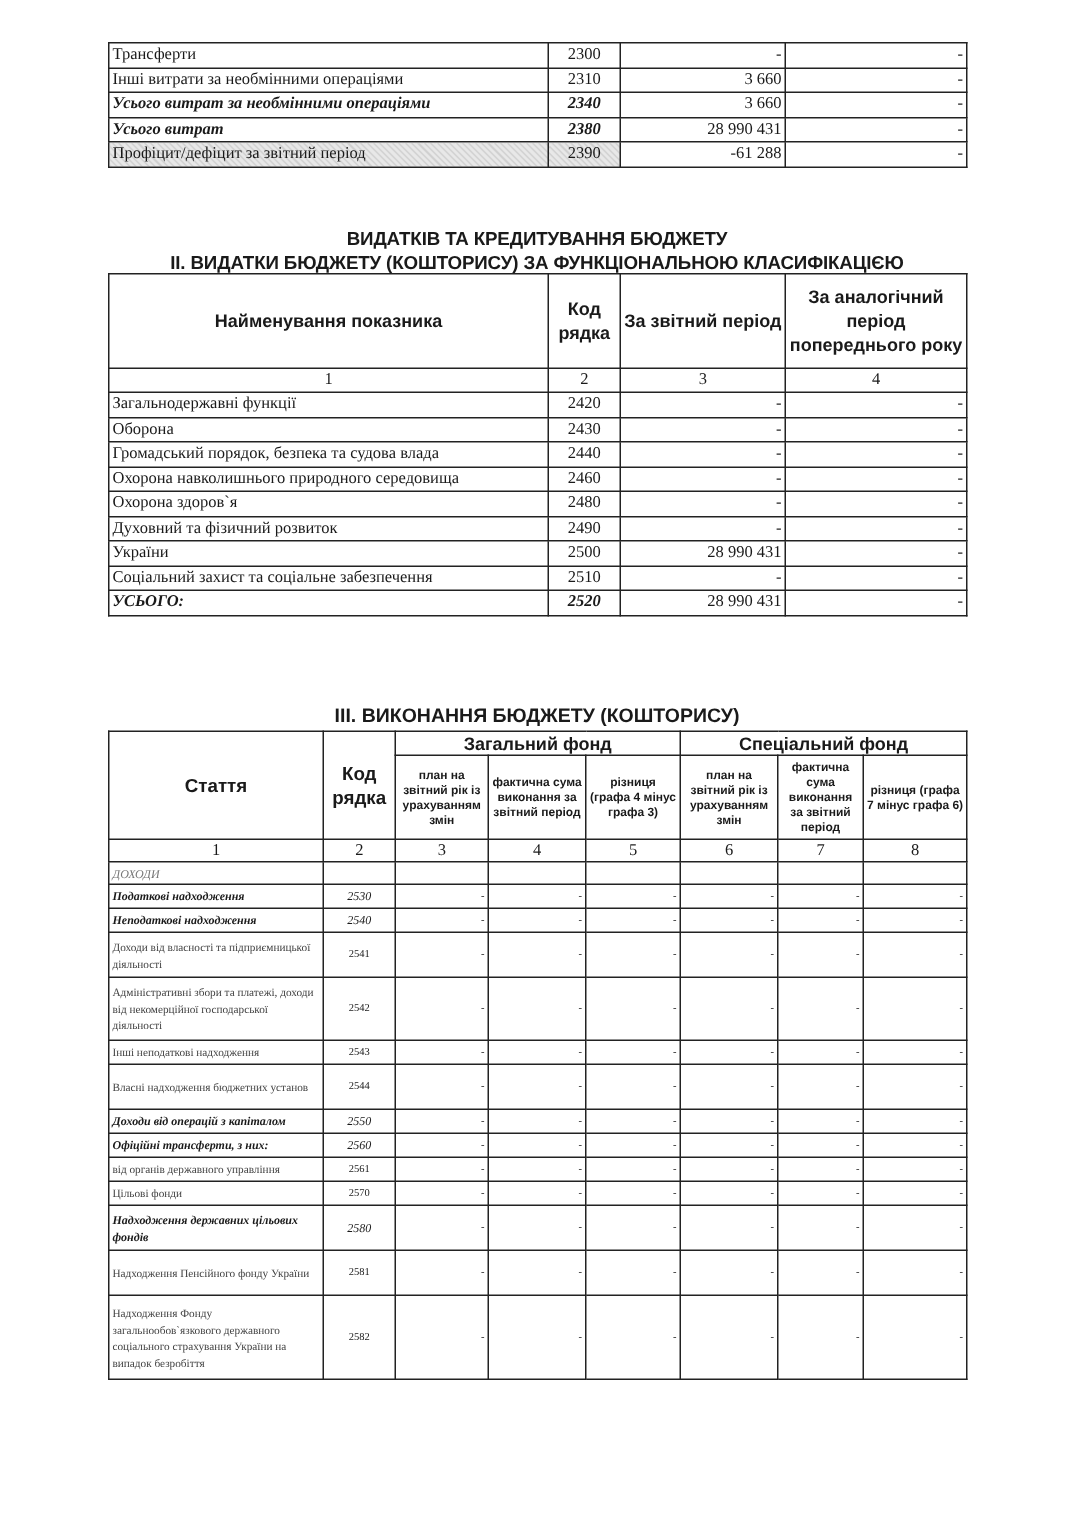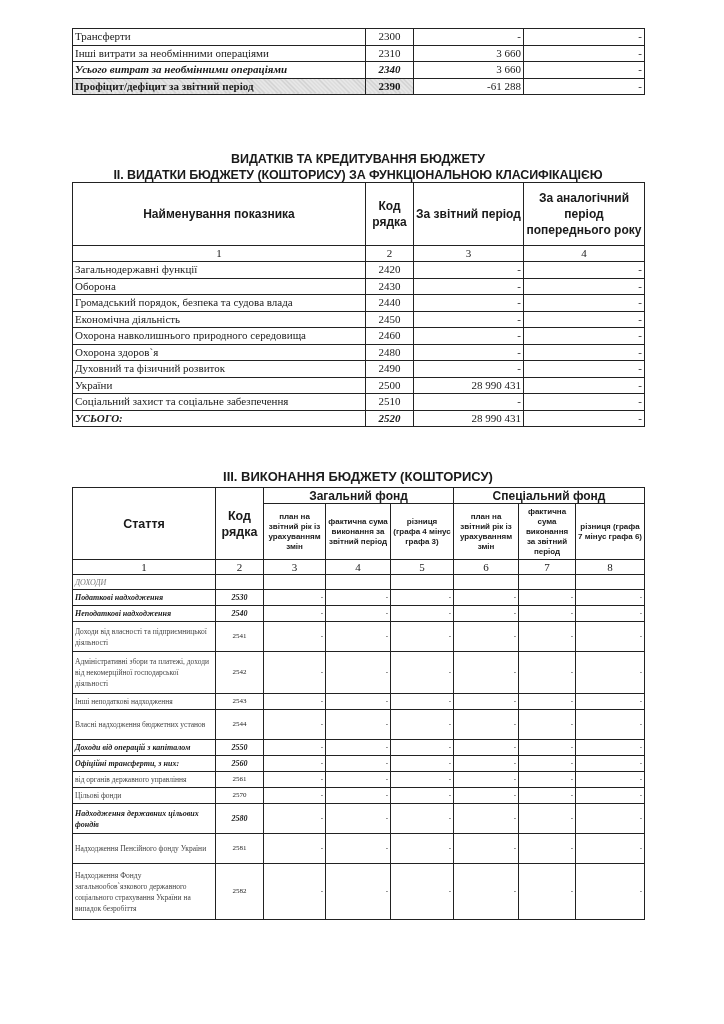--- a/index.html
+++ b/index.html
@@ -2,21 +2,21 @@
 <html><head>
 <meta charset="utf-8">
 <style>
   html, body { margin:0; padding:0; background:#fff; }
   body { width:724px; height:1024px; position:relative; overflow:hidden; font-family:"Liberation Serif", serif; color:#1a1a1a; }
   table { border-collapse:collapse; position:absolute; table-layout:fixed; }
   td, th { border:1.3px solid #222; padding:0 2px; overflow:hidden; white-space:nowrap; }
   .num { text-align:right; }
   .ctr { text-align:center; }
   .bi { font-weight:bold; font-style:italic; }
-  .b { font-weight:bold;margin-top:26px; }
+  .b { font-weight:normal;margin-top:26px; }
   .hatch { background:repeating-linear-gradient(45deg,#cfcfcf 0 1px,#e8e8e8 1px 3px); }
 
   
   #t1 { left:72px; top:28px; width:572px; font-size:11px; }
   #t1 td { height:15.5px; line-height:15px; }
 
   
   .title { position:absolute; left:72px; width:572px; text-align:center; font-weight:bold; font-family:"Liberation Sans", sans-serif; font-stretch:condensed; }
   #s2title { top:151px; font-size:12.5px; line-height:16px; letter-spacing:-0.1px; }
   #t2 { left:72px; top:182px; width:572px; font-size:11px; }
@@ -61,20 +61,26 @@
         <td class="num">3 660</td>
         <td class="num">-</td>
       </tr>
       <tr>
         <td class="bi">Усього витрат за необмінними операціями</td>
         <td class="ctr bi">2340</td>
         <td class="num">3 660</td>
         <td class="num">-</td>
       </tr>
       <tr>
+        <td class="bi">Усього витрат</td>
+        <td class="ctr bi">2380</td>
+        <td class="num">28 990 431</td>
+        <td class="num">-</td>
+      </tr>
+      <tr>
         <td class="b hatch">Профіцит/дефіцит за звітний період</td>
         <td class="ctr b hatch">2390</td>
         <td class="num">-61 288</td>
         <td class="num">-</td>
       </tr>
     </tbody>
 </table>
 
 <div id="s2title" class="title">
   <div>ВИДАТКІВ ТА КРЕДИТУВАННЯ БЮДЖЕТУ</div>
@@ -110,26 +116,20 @@
       </tr>
       <tr>
         <td>Оборона</td>
         <td class="ctr">2430</td>
         <td class="num">-</td>
         <td class="num">-</td>
       </tr>
       <tr>
         <td>Громадський порядок, безпека та судова влада</td>
         <td class="ctr">2440</td>
-        <td class="num">-</td>
-        <td class="num">-</td>
-      </tr>
-      <tr>
-        <td>Економічна діяльність</td>
-        <td class="ctr">2450</td>
         <td class="num">-</td>
         <td class="num">-</td>
       </tr>
       <tr>
         <td>Охорона навколишнього природного середовища</td>
         <td class="ctr">2460</td>
         <td class="num">-</td>
         <td class="num">-</td>
       </tr>
       <tr>

